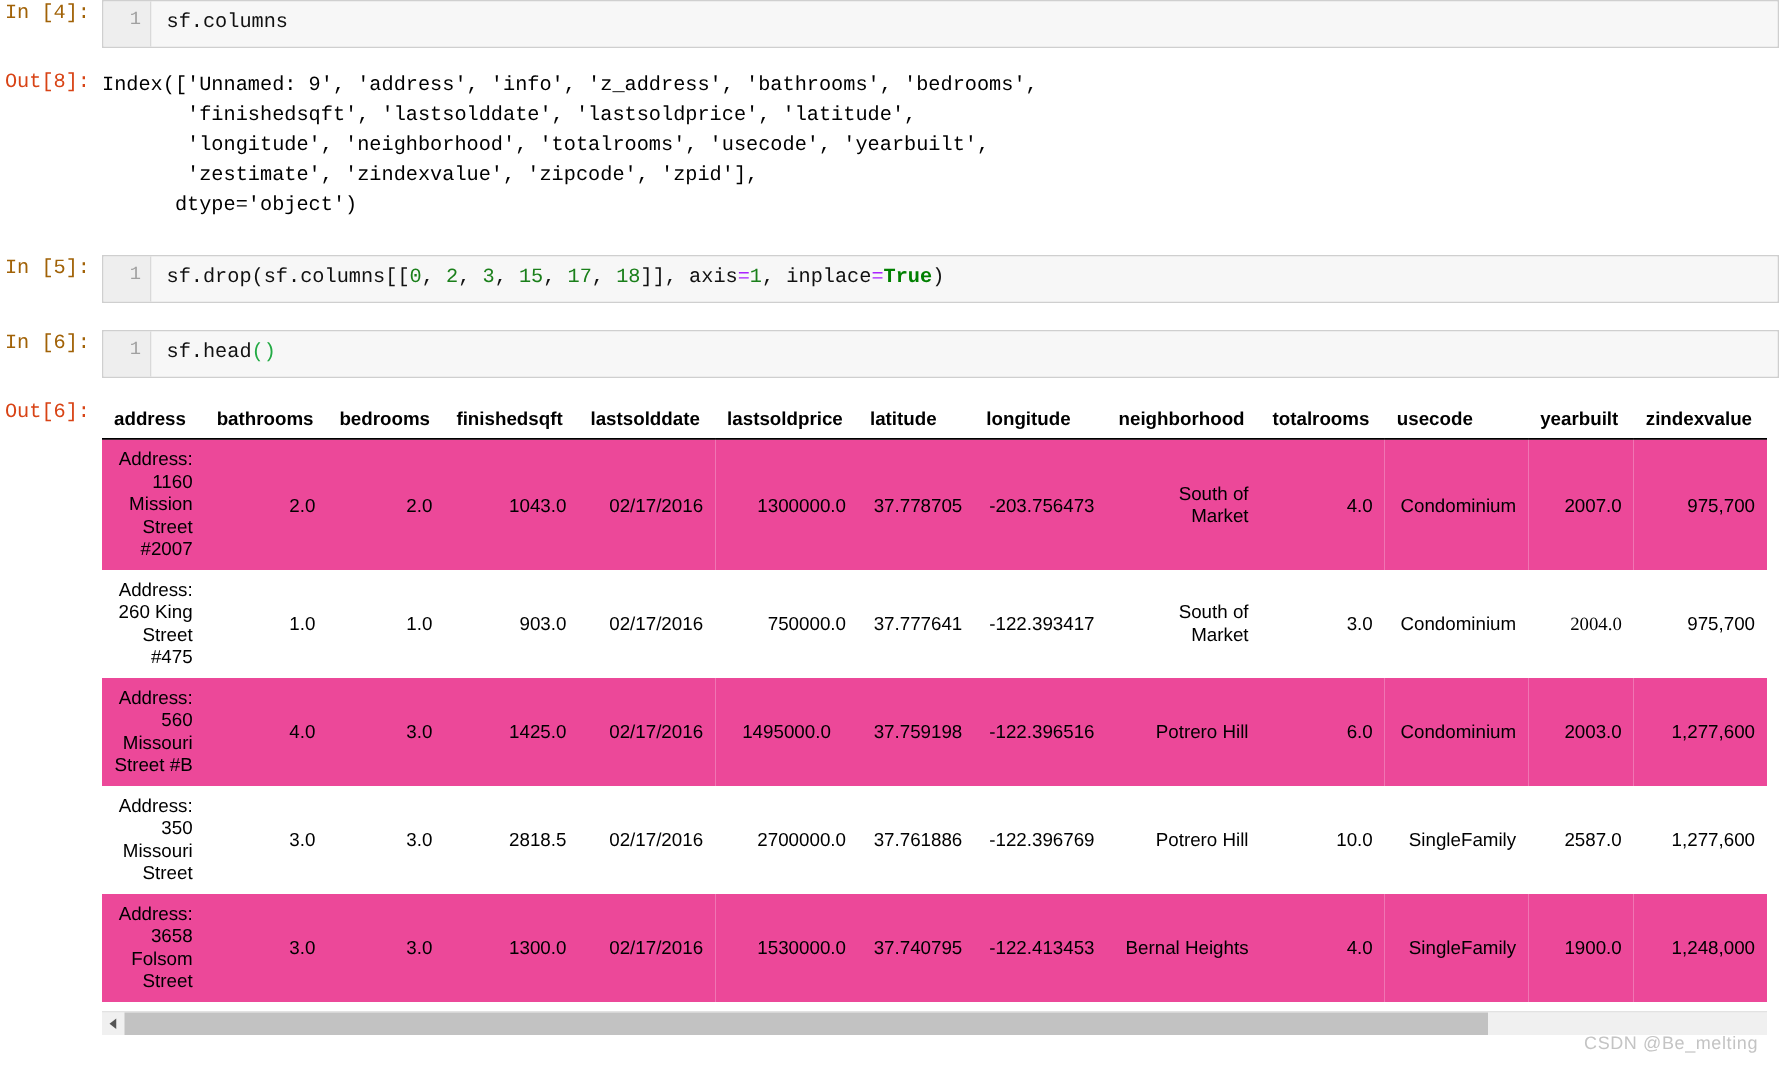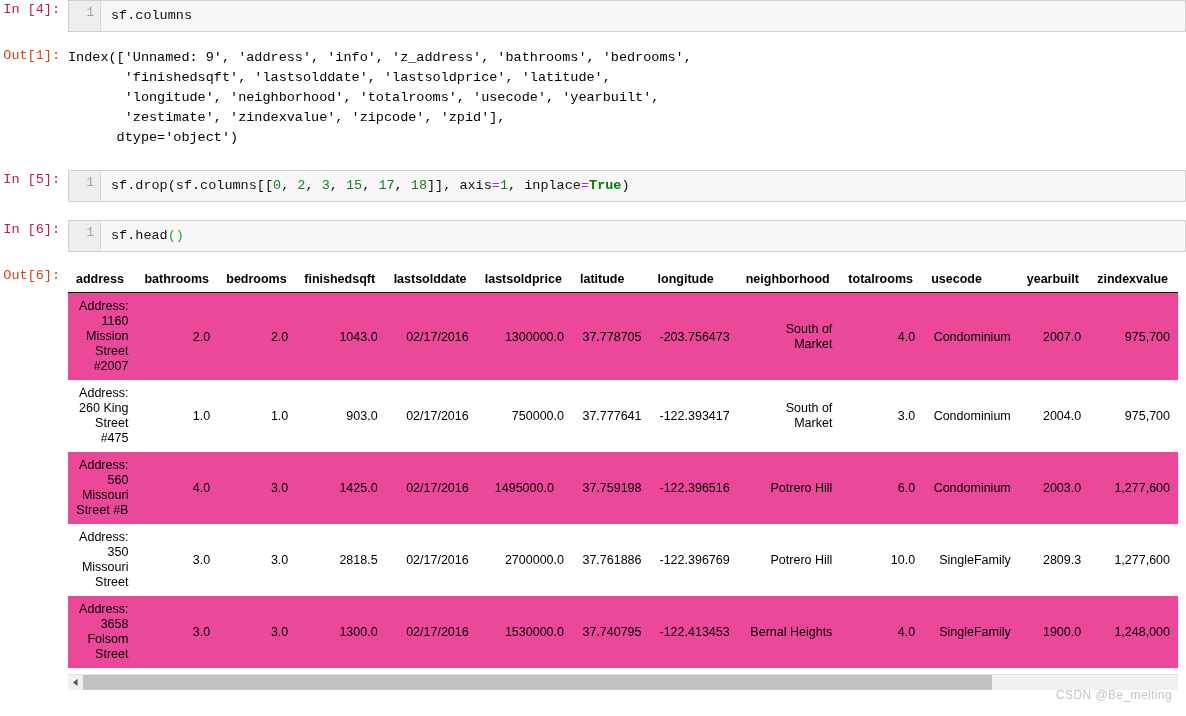--- a/index.html
+++ b/index.html
@@ -29,21 +29,21 @@
     width: 68px;
     min-width: 68px;
     text-align: right;
     padding-right: 8px;
     box-sizing: border-box;
     font-family: "Liberation Mono", monospace;
     font-size: 13.5px;
     line-height: 1.45;
     white-space: pre;
   }
-  .prompt-in  { color: #be185d; }
+  .prompt-in  { color: #a16207; }
   .prompt-out { color: #D84315; }
 
   
   .input-area {
     flex: 1;
     border: 1px solid #cfcfcf;
     background: #f7f7f7;
     display: flex;
     align-items: stretch;
     box-sizing: border-box;
@@ -190,21 +190,21 @@
     <div class="prompt prompt-in">In [4]:</div>
     <div class="input-area">
       <div class="gutter">1</div>
       <div class="code">sf.columns</div>
     </div>
   </div>
 
   <div class="gap-sm"></div>
 
   <div class="cell-row">
-    <div class="prompt prompt-out">Out[1]:</div>
+    <div class="prompt prompt-out">Out[8]:</div>
     <div class="out-text">Index(['Unnamed: 9', 'address', 'info', 'z_address', 'bathrooms', 'bedrooms',
        'finishedsqft', 'lastsolddate', 'lastsoldprice', 'latitude',
        'longitude', 'neighborhood', 'totalrooms', 'usecode', 'yearbuilt',
        'zestimate', 'zindexvalue', 'zipcode', 'zpid'],
       dtype='object')</div>
   </div>
 
   <div class="gap-lg"></div>
 
   <div class="cell-row">
@@ -270,21 +270,21 @@
                 <td style="white-space: nowrap;">1.0</td>
                 <td style="white-space: nowrap;">1.0</td>
                 <td style="white-space: nowrap;">903.0</td>
                 <td style="white-space: nowrap;">02/17/2016</td>
                 <td style="white-space: nowrap;">750000.0</td>
                 <td style="white-space: nowrap;">37.777641</td>
                 <td style="white-space: nowrap;">-122.393417</td>
                 <td class="addr">South of Market</td>
                 <td style="white-space: nowrap;">3.0</td>
                 <td style="white-space: nowrap;">Condominium</td>
-                <td style="white-space: nowrap;">2004.0</td>
+                <td style="white-space: nowrap; font-family: Liberation Serif, serif;">2004.0</td>
                 <td style="white-space: nowrap;">975,700</td>
               </tr>
               <tr class="even">
                 <td class="addr">Address: 560 Missouri Street #B</td>
                 <td style="white-space: nowrap;">4.0</td>
                 <td style="white-space: nowrap;">3.0</td>
                 <td style="white-space: nowrap;">1425.0</td>
                 <td style="white-space: nowrap;">02/17/2016</td>
                 <td style="white-space: nowrap; text-align: center;">1495000.0</td>
                 <td style="white-space: nowrap;">37.759198</td>
@@ -300,21 +300,21 @@
                 <td style="white-space: nowrap;">3.0</td>
                 <td style="white-space: nowrap;">3.0</td>
                 <td style="white-space: nowrap;">2818.5</td>
                 <td style="white-space: nowrap;">02/17/2016</td>
                 <td style="white-space: nowrap;">2700000.0</td>
                 <td style="white-space: nowrap;">37.761886</td>
                 <td style="white-space: nowrap;">-122.396769</td>
                 <td class="addr">Potrero Hill</td>
                 <td style="white-space: nowrap;">10.0</td>
                 <td style="white-space: nowrap;">SingleFamily</td>
-                <td style="white-space: nowrap;">2809.3</td>
+                <td style="white-space: nowrap;">2587.0</td>
                 <td style="white-space: nowrap;">1,277,600</td>
               </tr>
               <tr class="even">
                 <td class="addr">Address: 3658 Folsom Street</td>
                 <td style="white-space: nowrap;">3.0</td>
                 <td style="white-space: nowrap;">3.0</td>
                 <td style="white-space: nowrap;">1300.0</td>
                 <td style="white-space: nowrap;">02/17/2016</td>
                 <td style="white-space: nowrap;">1530000.0</td>
                 <td style="white-space: nowrap;">37.740795</td>

